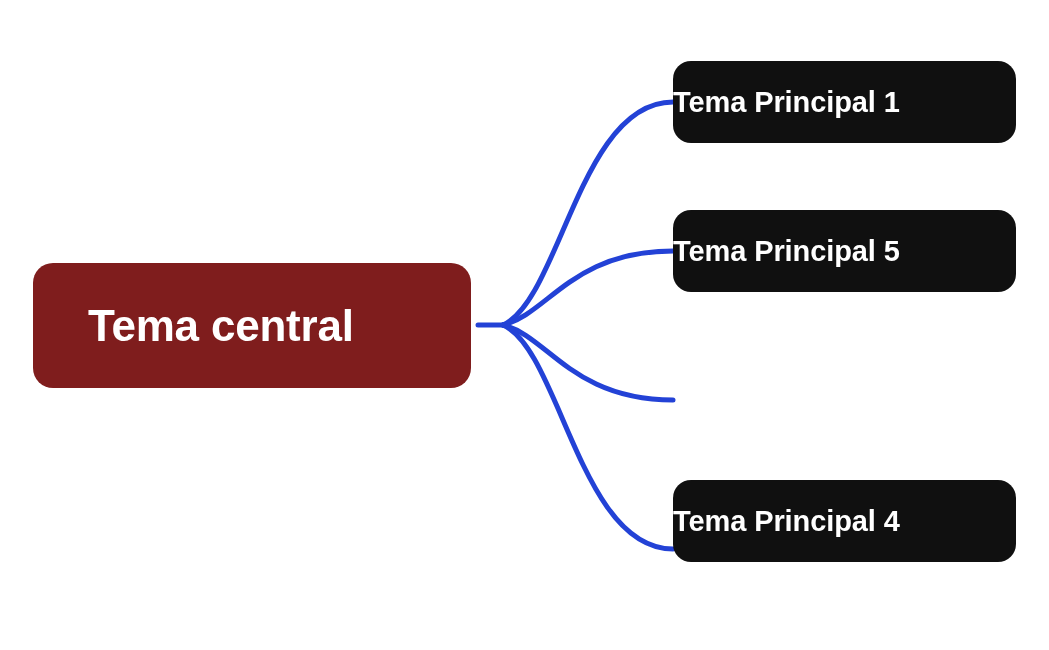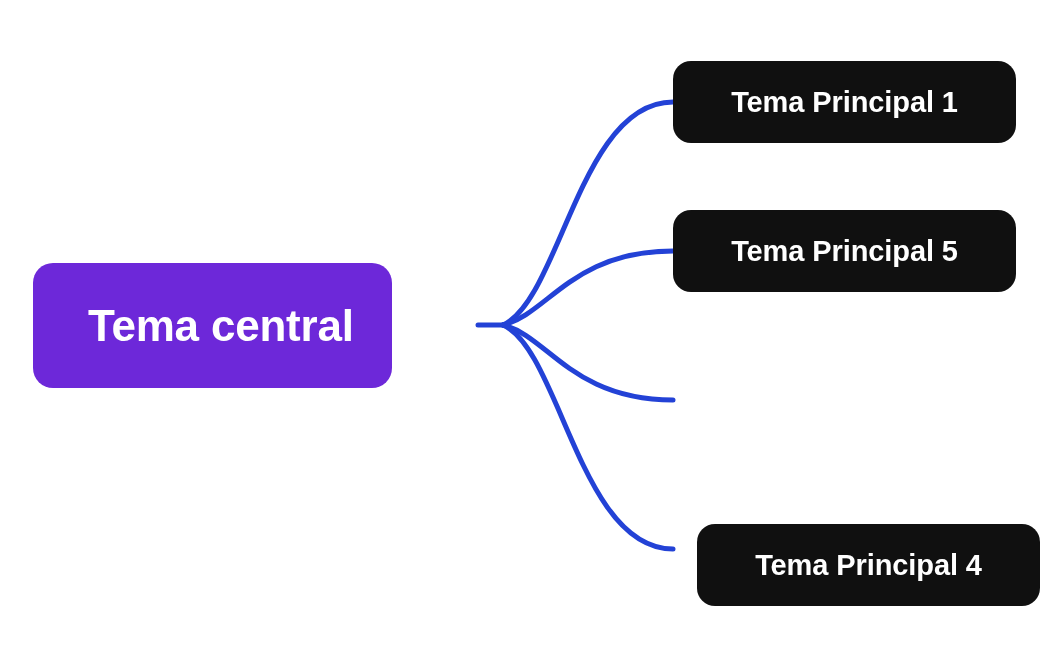--- a/index.html
+++ b/index.html
@@ -24,53 +24,52 @@
   }
   .node {
     position: absolute;
     display: flex;
     align-items: center;
     box-sizing: border-box;
   }
   .node-central {
     left: 33px;
     top: 263px;
-    width: 359px;
+    width: 438px;
     height: 125px;
-    background: #6d28d9;
+    background: #7f1d1d;
     border-radius: 20px;
     justify-content: flex-start;
     padding-left: 55px;
   }
   .node-central .node-label {
     color: #ffffff;
     font-size: 44px;
     font-weight: 700;
     letter-spacing: -0.2px;
     line-height: 1;
   }
   .node-topic {
     left: 673px;
     width: 343px;
     height: 82px;
     background: #101010;
     border-radius: 18px;
-    justify-content: center;
   }
   .node-topic .node-label {
     color: #ffffff;
     font-size: 29px;
     font-weight: 700;
     letter-spacing: -0.1px;
     line-height: 1;
   }
   .topic-1 { top: 61px; }
   .topic-2 { top: 210px; }
   .topic-3 { top: 359px; }
-  .topic-4 { top: 524px; margin-left: 24px; }
+  .topic-4 { top: 480px; }
 </style>
 </head>
 <body>
 
 <div id="canvas">
 
   <svg id="connectors" viewBox="0 0 1049 650" xmlns="http://www.w3.org/2000/svg">
     <g fill="none" stroke="#2342d6" stroke-width="5" stroke-linecap="round" stroke-linejoin="round">
       <path d="M 478 325 L 503 325"></path>
       <path d="M 503 325 C 560 300 580 102 673 102"></path>

